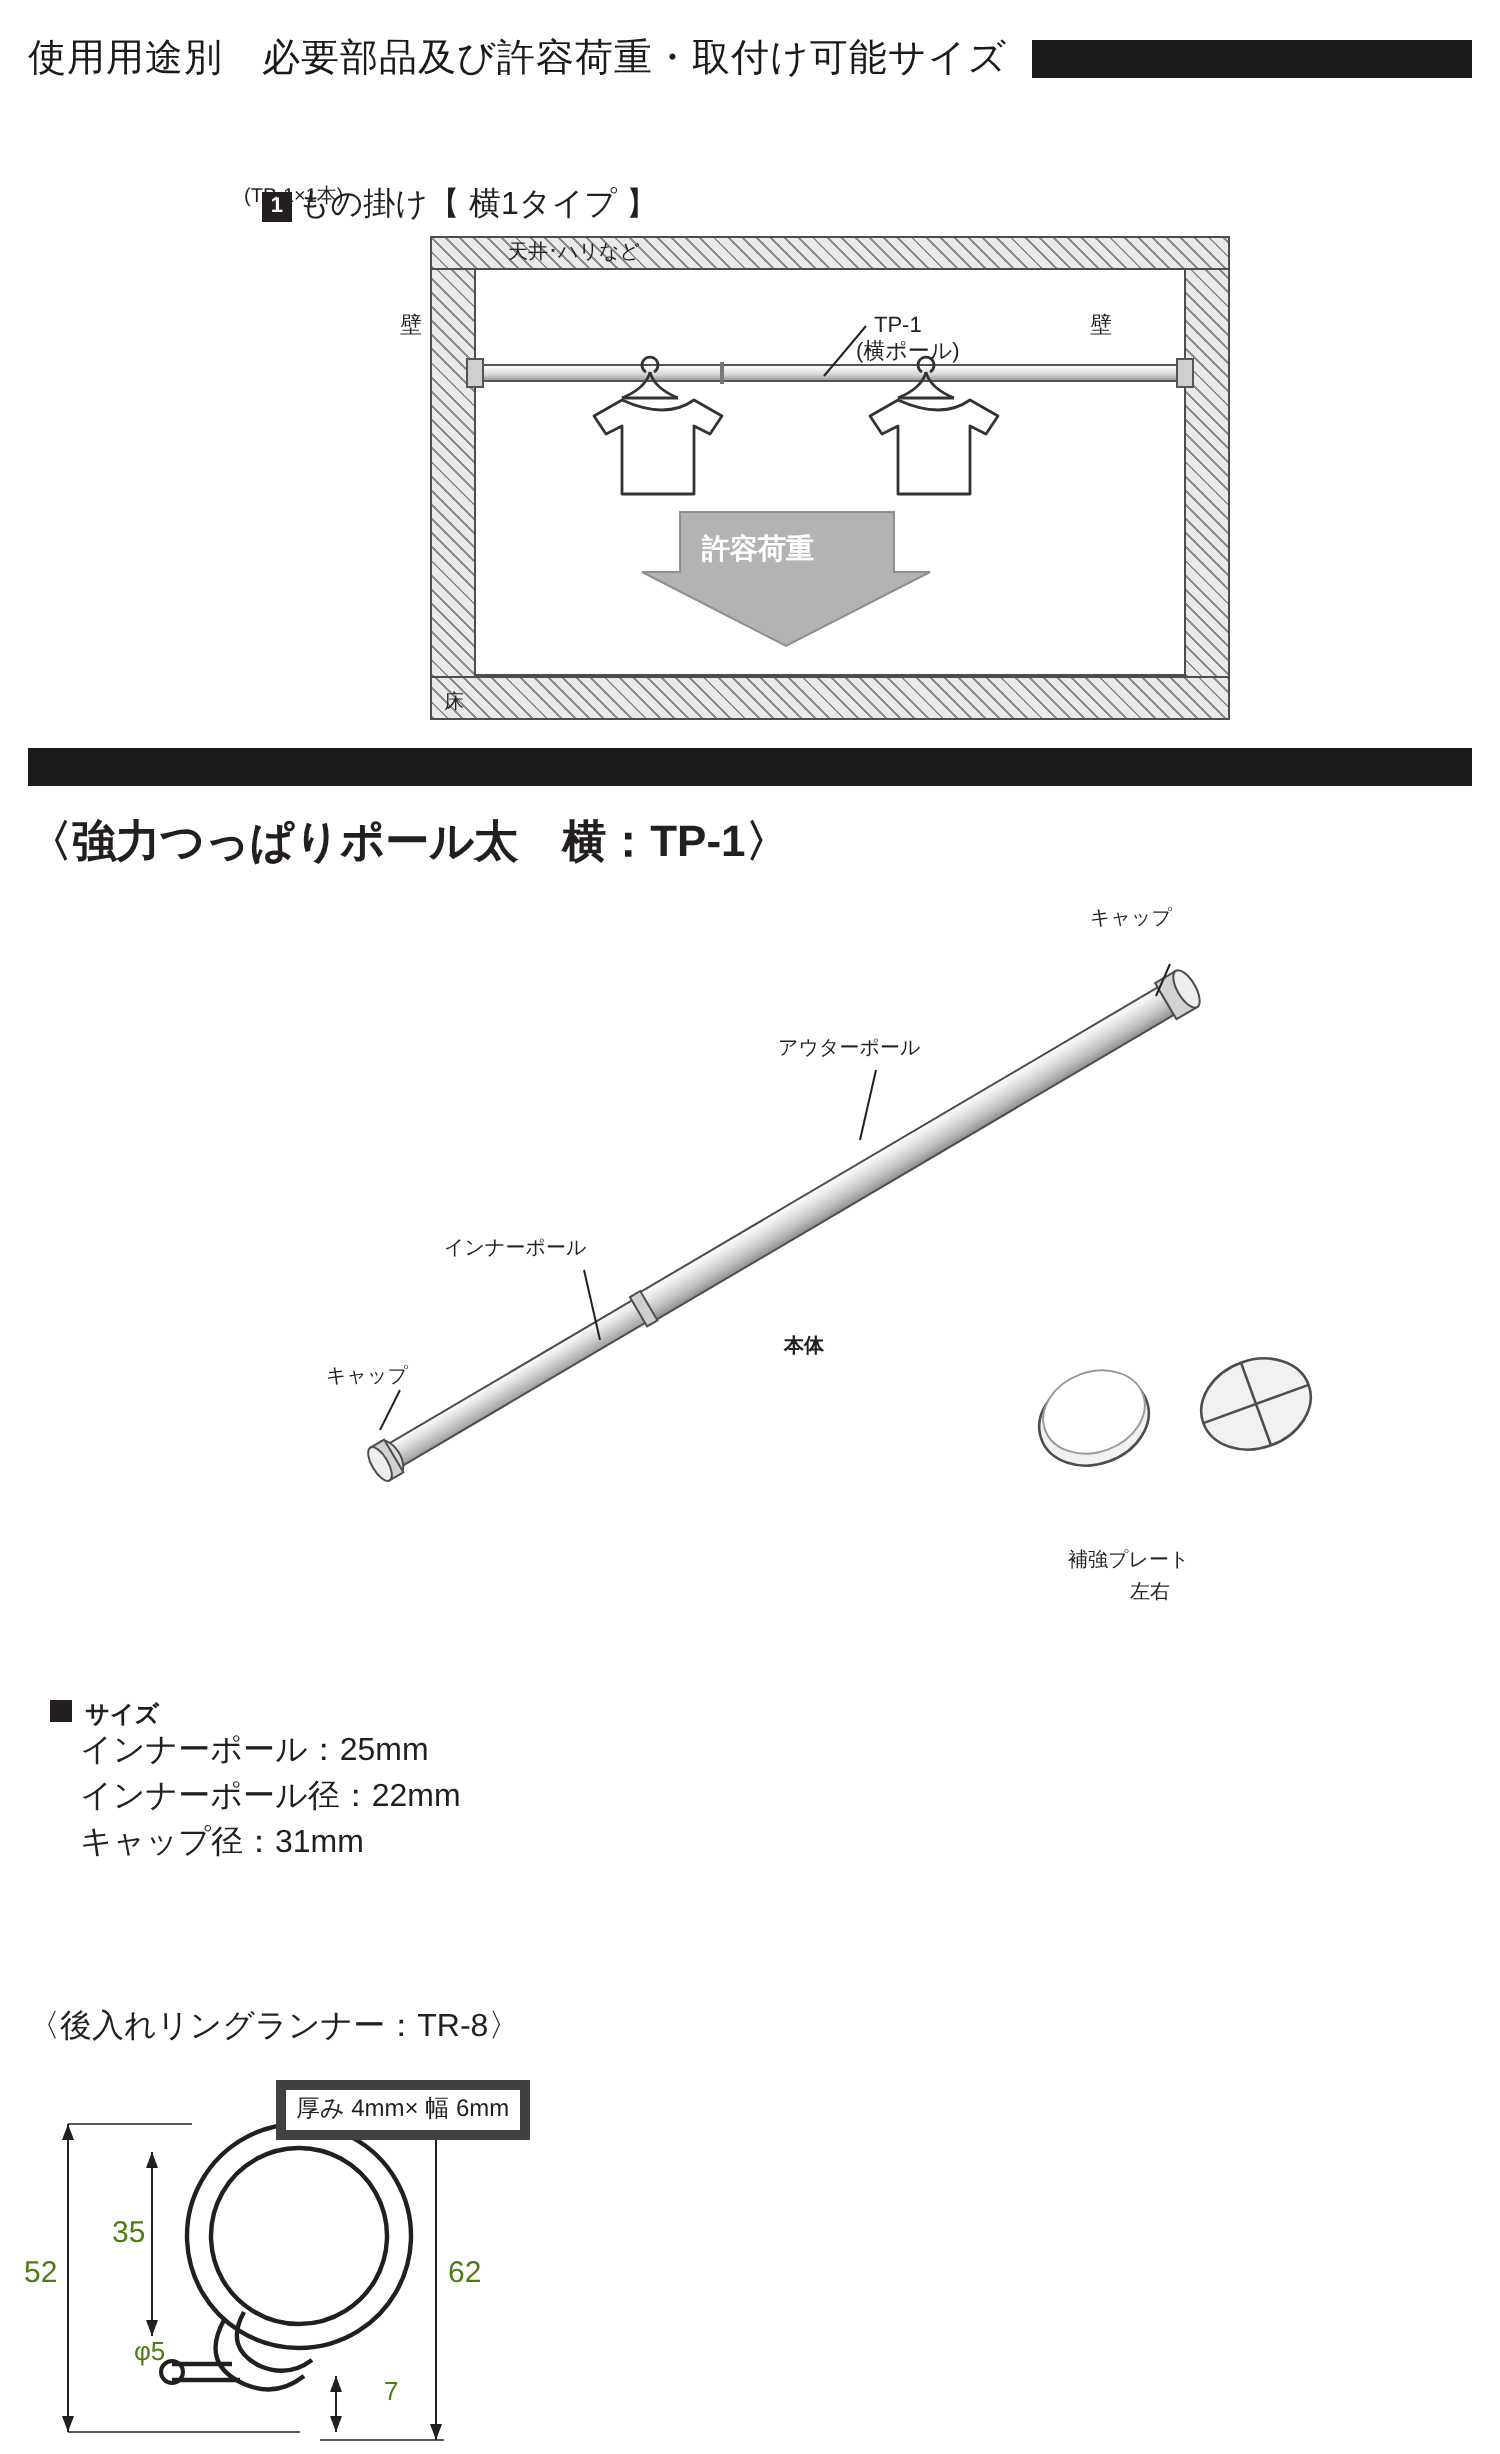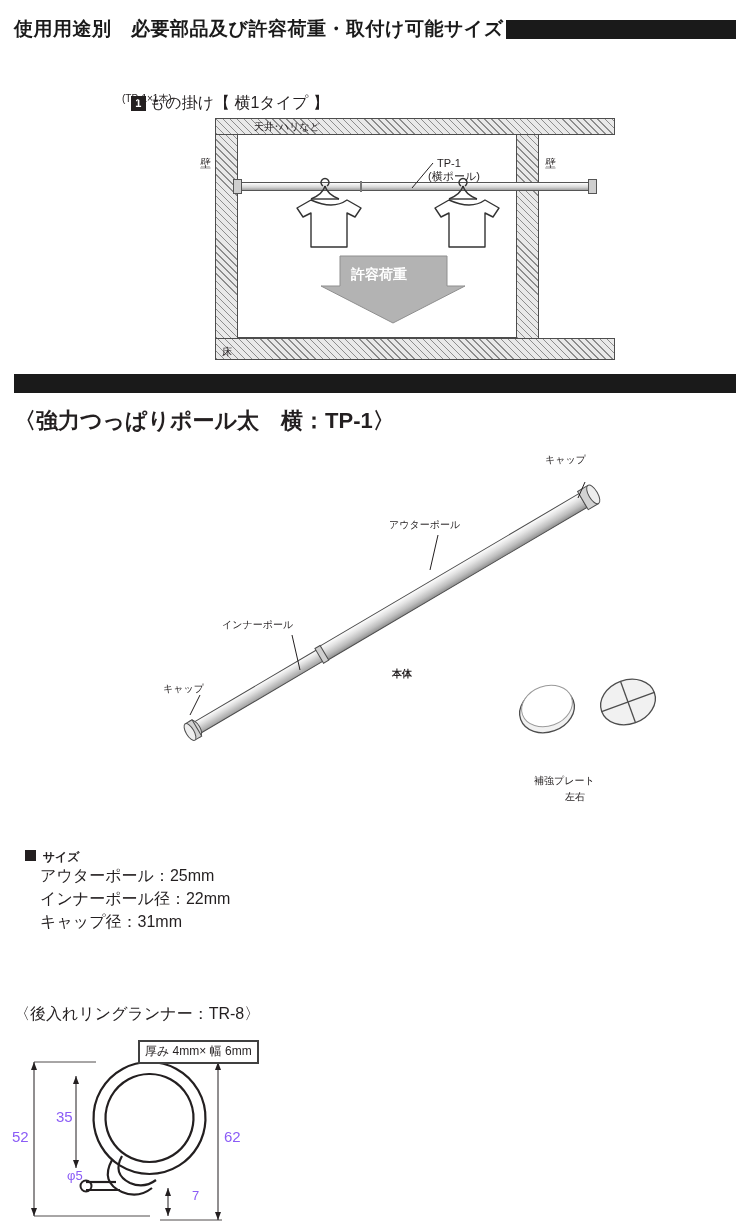--- a/index.html
+++ b/index.html
@@ -21,25 +21,25 @@
   .section-bar {
     position: absolute;
     left: 14px;
     width: 722px;
     height: 30px;
     display: flex;
     align-items: center;
   }
   .section-bar .bar-title {
     font-size: 19px;
-    font-weight: bold;
+    font-weight: normal;
     letter-spacing: 0.5px;
     white-space: nowrap;
     color: #1a1a1a;
-    padding-right: 2px;
+    padding-right: 12px;
   }
   .section-bar .bar-rule {
     flex: 1 1 auto;
     height: 19px;
     background: #1a1a1a;
   }
 
   
   .txt {
     position: absolute;
@@ -51,21 +51,21 @@
   .txt.b { font-weight: bold; }
   .small { font-size: 11px; }
   .xsmall { font-size: 10px; }
   .big { font-size: 16px; }
 
   
   #room-figure {
     position: absolute;
     left: 215px;
     top: 118px;
-    width: 324px;
+    width: 400px;
     height: 242px;
   }
   .room-hatch {
     position: absolute;
     background-color: #e9e9e9;
     background-image: repeating-linear-gradient(
       45deg, #8d8d8d 0px, #8d8d8d 1px, rgba(0,0,0,0) 1px, rgba(0,0,0,0) 5px);
     border: 1px solid #4d4d4d;
   }
   .room-inner {
@@ -111,27 +111,27 @@
   #ring-figure {
     position: absolute;
     left: 0px;
     top: 1040px;
     width: 330px;
     height: 185px;
   }
   .dim-text {
     position: absolute;
     font-size: 13px;
-    color: #8b5cf6;
+    color: #4d7c0f;
     white-space: pre;
   }
 
   .box-label {
     position: absolute;
-    border: 2px solid #404040;
+    border: 5px solid #404040;
     background: #fff;
     font-size: 11px;
     padding: 1px 5px 2px 5px;
     white-space: pre;
     text-align: center;
   }
 </style>
 </head>
 <body>
 
@@ -254,21 +254,21 @@
 <div class="txt" style="left:389px; top:518px;">アウターポール</div>
 <div class="txt" style="left:222px; top:618px;">インナーポール</div>
 <div class="txt" style="left:163px; top:682px;">キャップ</div>
 <div class="txt b" style="left:392px; top:667px;">本体</div>
 <div class="txt" style="left:534px; top:774px;">補強プレート</div>
 <div class="txt" style="left:565px; top:790px;">左右</div>
 
 <div class="txt b" style="left:18px; top:832px; font-size:12px;">
   <span class="sq-bullet"></span><span>サイズ</span>
 </div>
-<div class="txt" style="left:40px; top:864px; font-size:16px;">アウターポール：25mm</div>
+<div class="txt" style="left:40px; top:864px; font-size:16px;">インナーポール：25mm</div>
 <div class="txt" style="left:40px; top:887px; font-size:16px;">インナーポール径：22mm</div>
 <div class="txt" style="left:40px; top:910px; font-size:16px;">キャップ径：31mm</div>
 
 <div class="txt" style="left:14px; top:1002px; font-size:16px;">〈後入れリングランナー：TR-8〉</div>
 
 <div id="ring-figure">
   <svg width="330" height="185" style="position:absolute; left:0; top:0;">
 
     <g>
       <path d="M150 22

